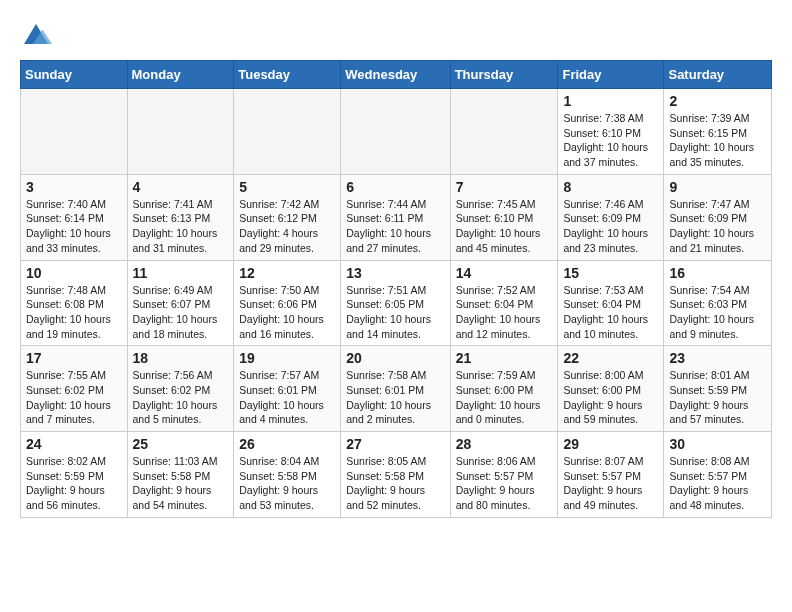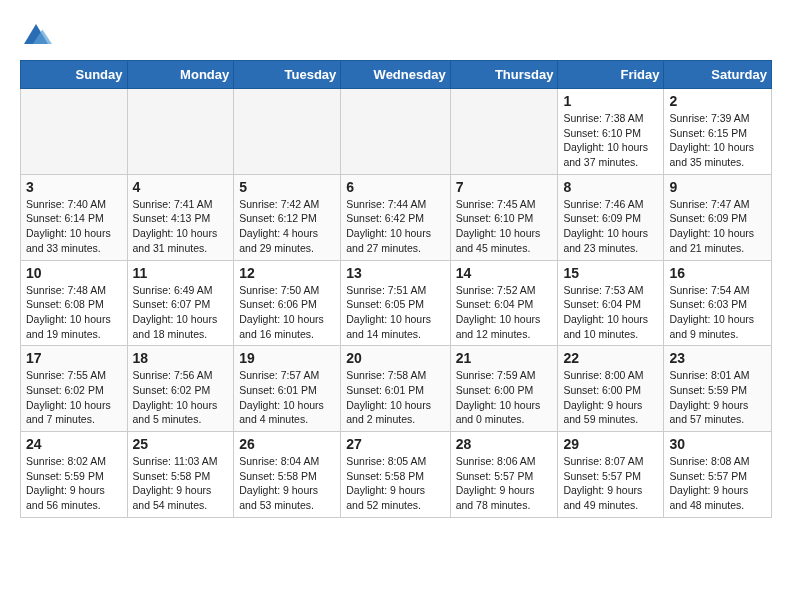--- a/index.html
+++ b/index.html
@@ -56,21 +56,21 @@
     table {
       width: 100%;
       border-collapse: collapse;
     }
     th {
       background: #2a6db5;
       color: #fff;
       font-size: 13px;
       font-weight: bold;
       padding: 6px 4px;
-      text-align: right;
+      text-align: left;
       border: 1px solid #1a5a9a;
     }
     td {
       vertical-align: top;
       border: 1px solid #ccc;
       padding: 4px 5px;
       font-size: 10.5px;
       color: #222;
       width: 113px;
       min-height: 80px;
@@ -153,37 +153,37 @@
           <div class="day-info">
             <div>Sunrise: 7:40 AM</div>
             <div>Sunset: 6:14 PM</div>
             <div>Daylight: 10 hours and 33 minutes.</div>
           </div>
         </td>
         <td>
           <div class="day-num">4</div>
           <div class="day-info">
             <div>Sunrise: 7:41 AM</div>
-            <div>Sunset: 4:13 PM</div>
+            <div>Sunset: 6:13 PM</div>
             <div>Daylight: 10 hours and 31 minutes.</div>
           </div>
         </td>
         <td>
           <div class="day-num">5</div>
           <div class="day-info">
             <div>Sunrise: 7:42 AM</div>
             <div>Sunset: 6:12 PM</div>
             <div>Daylight: 4 hours and 29 minutes.</div>
           </div>
         </td>
         <td>
           <div class="day-num">6</div>
           <div class="day-info">
             <div>Sunrise: 7:44 AM</div>
-            <div>Sunset: 6:42 PM</div>
+            <div>Sunset: 6:11 PM</div>
             <div>Daylight: 10 hours and 27 minutes.</div>
           </div>
         </td>
         <td>
           <div class="day-num">7</div>
           <div class="day-info">
             <div>Sunrise: 7:45 AM</div>
             <div>Sunset: 6:10 PM</div>
             <div>Daylight: 10 hours and 45 minutes.</div>
           </div>
@@ -352,21 +352,21 @@
             <div>Sunrise: 8:05 AM</div>
             <div>Sunset: 5:58 PM</div>
             <div>Daylight: 9 hours and 52 minutes.</div>
           </div>
         </td>
         <td>
           <div class="day-num">28</div>
           <div class="day-info">
             <div>Sunrise: 8:06 AM</div>
             <div>Sunset: 5:57 PM</div>
-            <div>Daylight: 9 hours and 78 minutes.</div>
+            <div>Daylight: 9 hours and 80 minutes.</div>
           </div>
         </td>
         <td>
           <div class="day-num">29</div>
           <div class="day-info">
             <div>Sunrise: 8:07 AM</div>
             <div>Sunset: 5:57 PM</div>
             <div>Daylight: 9 hours and 49 minutes.</div>
           </div>
         </td>

